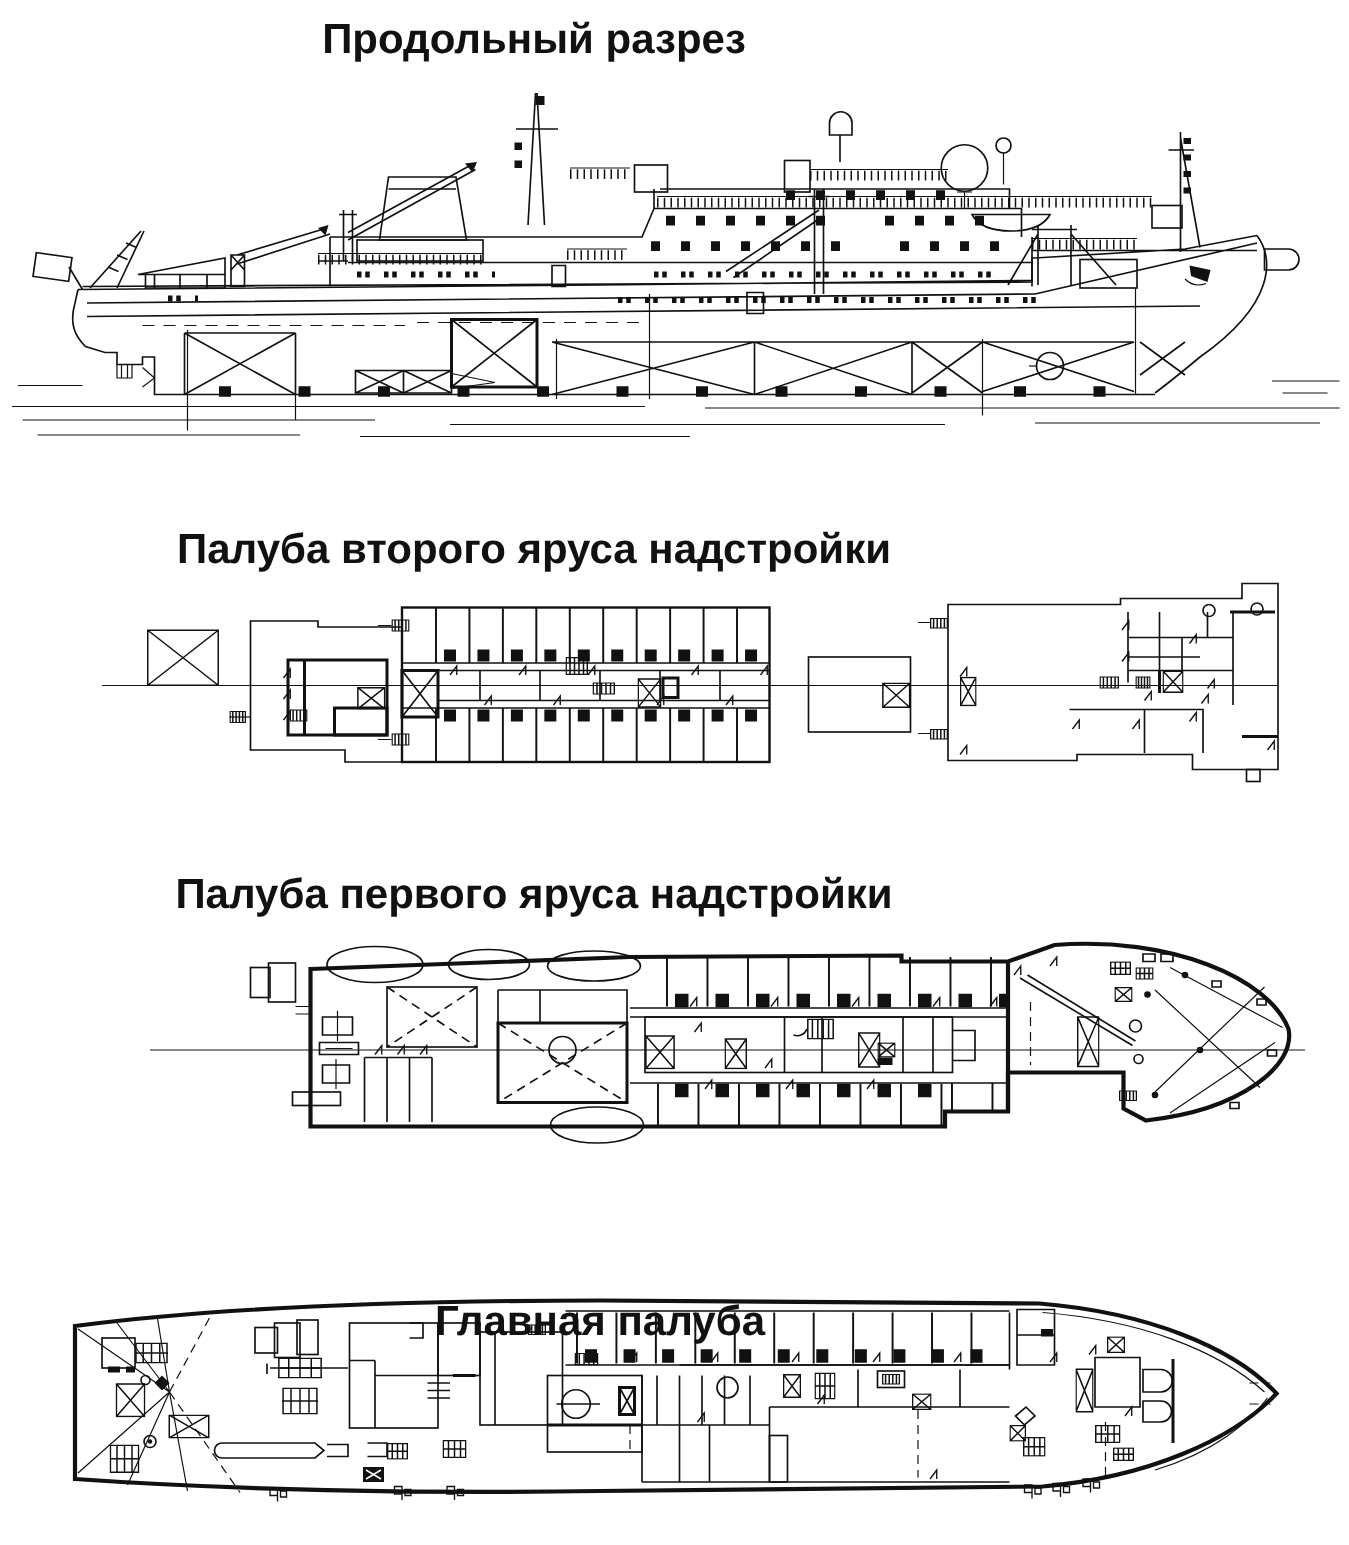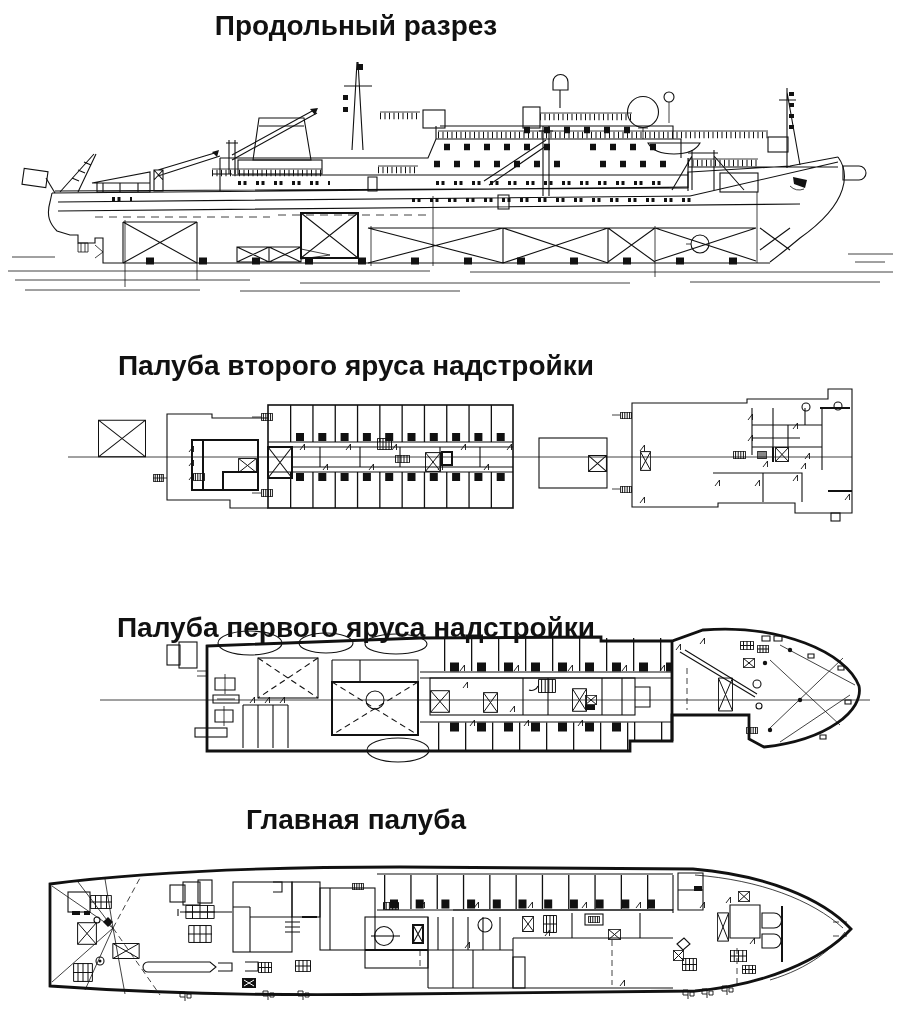--- a/index.html
+++ b/index.html
@@ -1,20 +1,20 @@
 <!DOCTYPE html>
 <html><head>
 <meta charset="utf-8">
 <style>
   html,body{margin:0;padding:0;background:#fff;}
   #page{position:relative;width:899px;height:1030px;background:#fff;overflow:hidden;
         font-family:"Liberation Sans",sans-serif;}
   .fig-title{position:absolute;left:0;width:712px;text-align:center;
              font-size:28px;font-weight:bold;color:#111;letter-spacing:0px;white-space:nowrap;}
-  #t1{top:10px;} #t2{top:350px;} #t3{top:612px;} #t4{top:804px;}
+  #t1{top:10px;} #t2{top:350px;} #t3{top:580px;} #t4{top:865px;padding-left:44px;}
   svg{position:absolute;overflow:visible;}
   #svgA{top:48px;left:0px;}  #svgB{top:383px;left:55px;}
   #svgC{top:608px;left:95px;} #svgD{top:853px;left:28px;}
   .ln,.b,.B,.t{fill:none;stroke:#111;stroke-linecap:butt;}
   .ln{stroke-width:1.1;} .t{stroke-width:.8;} .b{stroke-width:2;} .B{stroke-width:2.8;}
   .d{stroke-dasharray:6 4;} .dd{stroke-dasharray:9 3 2 3;stroke-width:.8;}
   .f{fill:#111;stroke:none;}
   .cmb{fill:none;stroke:#111;stroke-width:6.5;stroke-dasharray:1 3.5;}
   .w6{fill:none;stroke:#111;stroke-width:6.5;stroke-dasharray:6 14;}
   .ph{fill:none;stroke:#111;stroke-width:4;stroke-dasharray:3 2.5 3 9.5;}

